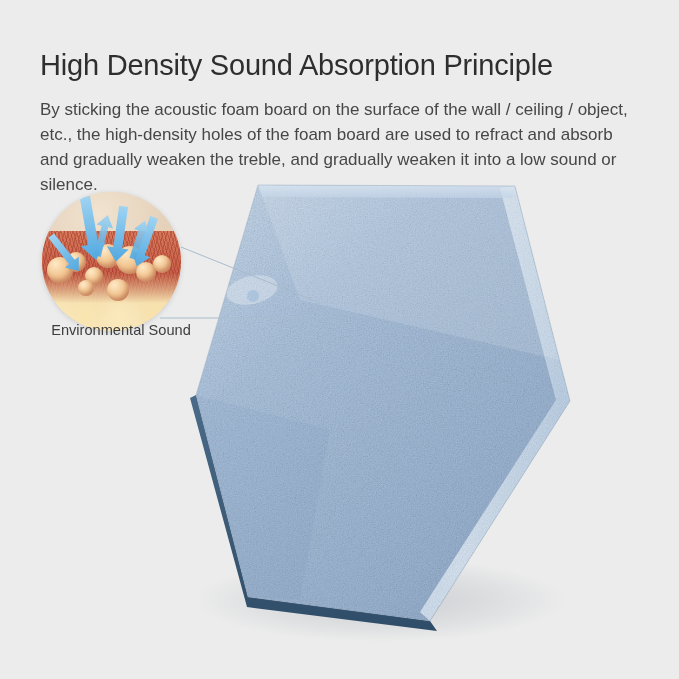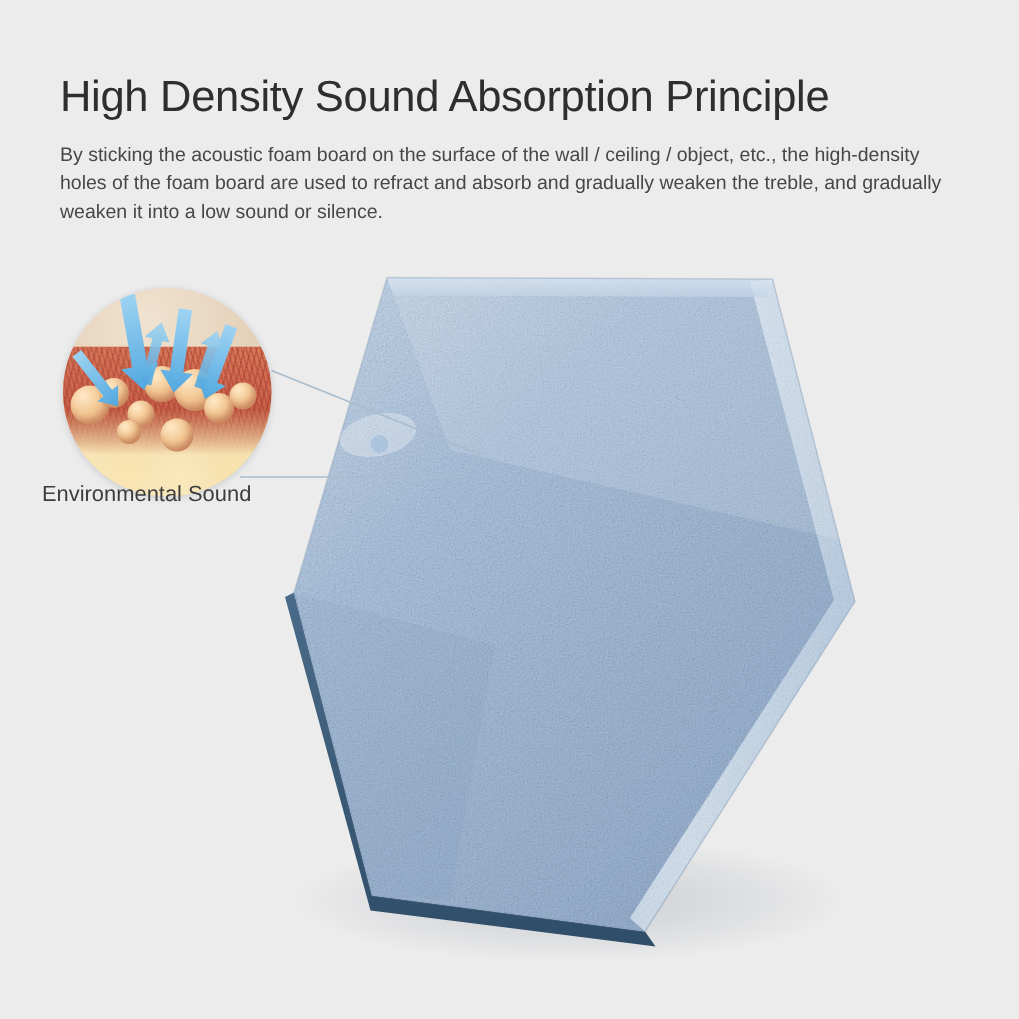--- a/index.html
+++ b/index.html
@@ -27,21 +27,21 @@
     font-weight: normal;
     letter-spacing: -0.2px;
     color: #2e2e2e;
     line-height: 1.12;
   }
   #bodycopy {
     position: absolute;
     left: 40px;
     top: 80px;
     width: 598px;
-    font-size: 13px;
+    font-size: 17px;
     line-height: 1.48;
     color: #474747;
   }
 
   
   #panel-wrap {
     position: absolute;
     left: 0;
     top: 0;
     width: 679px;
@@ -106,20 +106,21 @@
 
   
   #callout { position: absolute; left: 0; top: 0; width: 679px; height: 679px; }
 
   
   #inset-caption {
     position: absolute;
     left: 28px;
     top: 321px;
     width: 186px;
+    text-align: center;
     font-size: 14.6px;
     line-height: 1.32;
     color: #3d3d3d;
   }
 
   
   .wave { position: absolute; }
   #wave-in  { left: 0px;   top: 368px; width: 350px; height: 74px; }
   #wave-mid { left: 196px; top: 378px; width: 160px; height: 54px; }
   #wave-out { left: 552px; top: 396px; width: 127px; height: 30px; }

